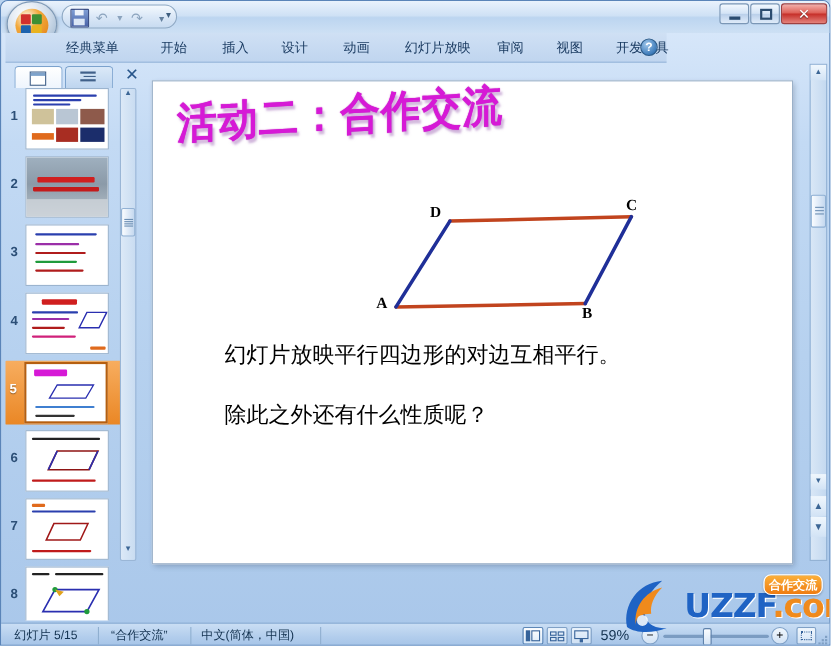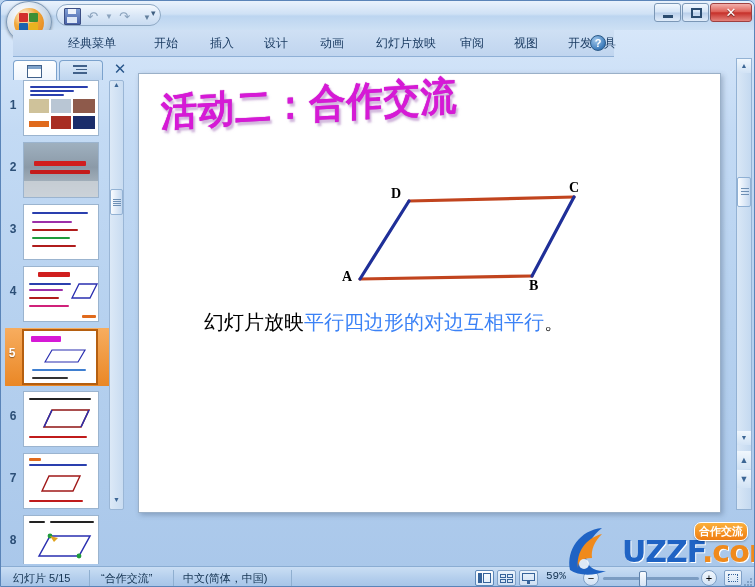--- a/index.html
+++ b/index.html
@@ -71,21 +71,21 @@
     width:42px;border-color:#9e4040;
     background:linear-gradient(180deg,#f3b0ab 0%,#de6259 45%,#c6302a 52%,#e4837c 100%);
   }
   .wb-min{position:absolute;left:8px;top:11px;width:10px;height:3px;background:#2b4c70;}
   .wb-max{position:absolute;left:8px;top:4px;width:11px;height:10px;border:2px solid #2b4c70;box-sizing:border-box;}
   .wb-x{position:absolute;left:0;top:0;width:100%;text-align:center;line-height:17px;
     font-size:13px;font-weight:bold;color:#fff;text-shadow:0 1px 1px rgba(0,0,0,.5);}
 
   
   .tabbar{
-    position:absolute;left:12px;top:29px;width:601px;height:26px;
+    position:absolute;left:4px;top:29px;width:601px;height:26px;
     background:linear-gradient(180deg,#cfe0f4 0%,#c0d5ef 100%);
     border-bottom:1px solid #8fb0d6;
   }
   .tab{
     position:absolute;top:3px;height:22px;line-height:21px;
     font-size:12px;color:#17385f;padding:0 7px;white-space:nowrap;cursor:default;
   }
   .help-ico{
     position:absolute;right:8px;top:5px;width:16px;height:16px;border-radius:50%;
     background:radial-gradient(circle at 35% 30%,#9fc6ea 0%,#3e7cbb 70%,#24557f 100%);
@@ -175,21 +175,21 @@
   }
   .para-svg{position:absolute;left:0;top:0;width:583px;height:440px;}
   .vlabel{
     position:absolute;font-size:14px;font-weight:bold;color:#000;
     font-family:"Liberation Serif","DejaVu Serif",serif;
   }
   .body-line{
     position:absolute;font-size:20px;color:#000;white-space:nowrap;
     font-family:"DejaVu Sans","Liberation Sans",sans-serif;
   }
-  .body-line .hl{color:#3b82f6;}
+  .body-line .hl{color:#000000;}
 
   
   .vscroll{
     position:absolute;left:735px;top:2px;width:16px;height:452px;
     background:linear-gradient(90deg,#d9e7f6 0%,#c4d9f0 100%);
     border:1px solid #93b2d4;box-sizing:border-box;
   }
   .vs-btn{position:absolute;left:0;width:14px;height:14px;text-align:center;font-size:7px;color:#3c6695;line-height:14px;
     background:linear-gradient(180deg,#f0f7fd 0%,#d2e3f5 100%);}
   .vs-up{top:0;}
@@ -233,21 +233,21 @@
   .viewbtn.act{background:linear-gradient(180deg,#ffffff 0%,#dcebfa 100%);border-color:#5d87b7;}
   .vb1a{position:absolute;left:2px;top:2px;width:4px;height:10px;background:#36639a;}
   .vb1b{position:absolute;left:7px;top:2px;width:8px;height:10px;border:1px solid #36639a;box-sizing:border-box;}
   .vb2 i{position:absolute;width:6px;height:4px;border:1px solid #36639a;box-sizing:border-box;}
   .vb2 i:nth-child(1){left:2px;top:3px;}
   .vb2 i:nth-child(2){left:9px;top:3px;}
   .vb2 i:nth-child(3){left:2px;top:8px;}
   .vb2 i:nth-child(4){left:9px;top:8px;}
   .vb3a{position:absolute;left:2px;top:2px;width:13px;height:8px;border:1px solid #36639a;box-sizing:border-box;}
   .vb3b{position:absolute;left:7px;top:10px;width:3px;height:3px;background:#36639a;}
-  .zoomtxt{position:absolute;top:3px;font-size:11px;color:#12314f;font-family:Liberation Mono, monospace;}
+  .zoomtxt{position:absolute;top:3px;font-size:13px;color:#12314f;}
   .zslider{position:absolute;top:10px;height:3px;background:#7b9cc2;border-radius:2px;}
   .zknob{position:absolute;top:4px;width:6px;height:14px;border:1px solid #5f82ab;border-radius:2px;
     background:linear-gradient(180deg,#fbfdff 0%,#d5e4f5 100%);}
   .zbtn{position:absolute;top:3px;width:16px;height:16px;border:1px solid #7fa0c6;border-radius:50%;
     background:linear-gradient(180deg,#f1f7fd 0%,#d3e3f5 100%);box-sizing:border-box;
     text-align:center;line-height:14px;font-size:11px;color:#2d5party;}
   .fitbtn{position:absolute;top:3px;right:14px;width:18px;height:16px;border:1px solid #7fa0c6;border-radius:2px;
     background:linear-gradient(180deg,#f1f7fd 0%,#d3e3f5 100%);box-sizing:border-box;}
   .fitbtn i{position:absolute;left:3px;top:3px;width:10px;height:8px;border:1px dotted #36639a;box-sizing:border-box;}
   .grip{position:absolute;right:2px;bottom:1px;width:12px;height:12px;}
@@ -467,20 +467,21 @@
           <line x1="393" y1="202" x2="435" y2="123" stroke="#1f2f98" stroke-width="3.2" stroke-linecap="round"></line>
         </svg>
         <span class="vlabel" style="left:203px;top:195px">A</span>
         <span class="vlabel" style="left:390px;top:204px">B</span>
         <span class="vlabel" style="left:430px;top:106px">C</span>
         <span class="vlabel" style="left:252px;top:112px">D</span>
 
         <div class="body-line" style="left:65px;top:235px">
           <span>幻灯片放映</span><span class="hl">平行四边形的对边互相平行</span><span>。</span>
         </div>
+        <div class="body-line" style="left:65px;top:290px">除此之外还有什么性质呢？</div>
       </div>
     </div>
 
     <div class="vscroll">
       <div class="vs-btn vs-up">▲</div>
       <div class="vs-thumb">
         <span class="vs-grip">
             <i></i>
             <i></i>
             <i></i>

